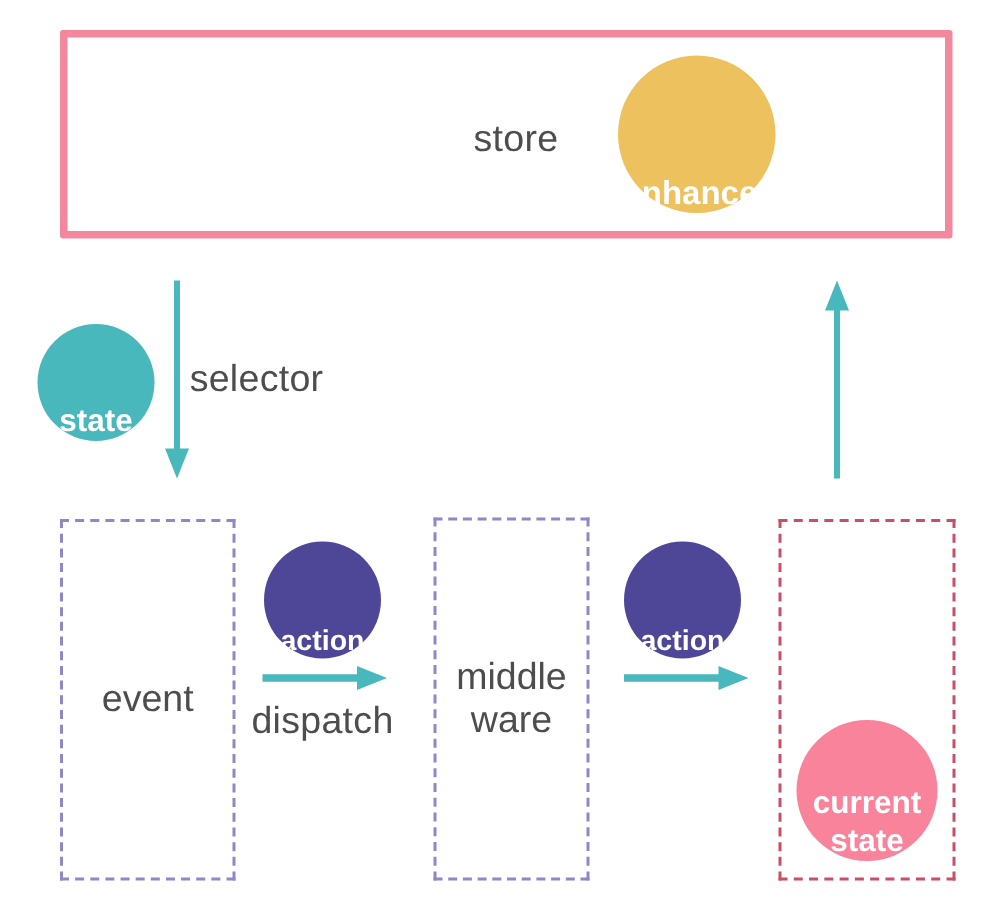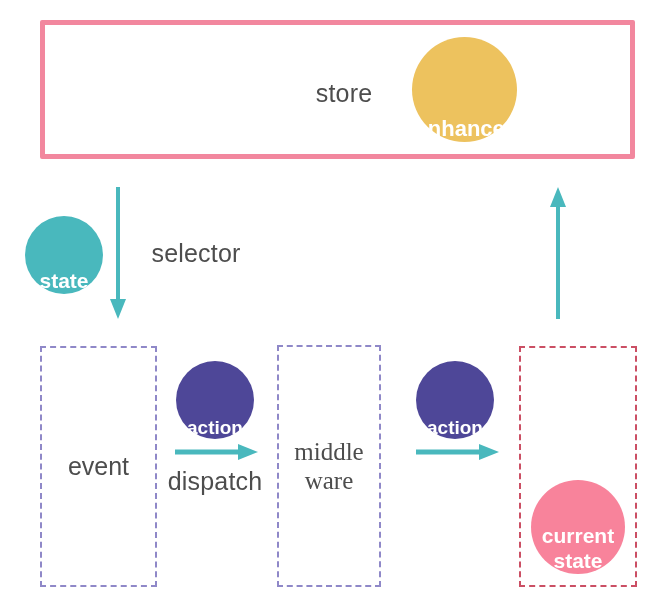--- a/index.html
+++ b/index.html
@@ -43,30 +43,30 @@
   .action1{left:176px;top:361px;}
   .action2{left:416px;top:361px;}
   .current-state{left:10px;top:132px;width:94px;height:94px;background:var(--pink,#f8839b);font-size:21px;}
   
   .dashed-box{
     position:absolute;top:346px;height:241px;
     box-sizing:border-box;
     display:flex;align-items:center;justify-content:center;
   }
   .event-box{left:40px;width:117px;border:2px dashed var(--purple-dash,#8f88c8);align-items:center;}
-  .middleware-box{left:277px;top:345px;height:242px;width:104px;border:2px dashed var(--purple-dash,#8f88c8);font-family:Liberation Serif, serif;}
+  .middleware-box{left:289px;top:345px;height:242px;width:104px;border:2px dashed var(--purple-dash,#8f88c8);}
   .reducer-box{left:519px;width:118px;border:2px dashed var(--red-dash,#cb4f64);}
   .box-label{
     font-size:25px;color:var(--label,#4d4d4d);text-align:center;line-height:1.18;
   }
   .two-line span{display:block;}
   .reducer-label{position:absolute;left:50%;top:121px;transform:translate(-50%,-50%);}
   
   .arrow{position:absolute;color:var(--teal,#49b8bd);overflow:visible;}
-  .selector-label{left:171px;top:253px;margin-left:25px;}
+  .selector-label{left:171px;top:253px;}
   .dispatch-label{left:215px;top:481px;}
 </style>
 </head>
 <body>
 
 <div class="diagram">
 
   <div class="store-box">
     <span class="label store-label">store</span>
     <div class="circle enhancer">

